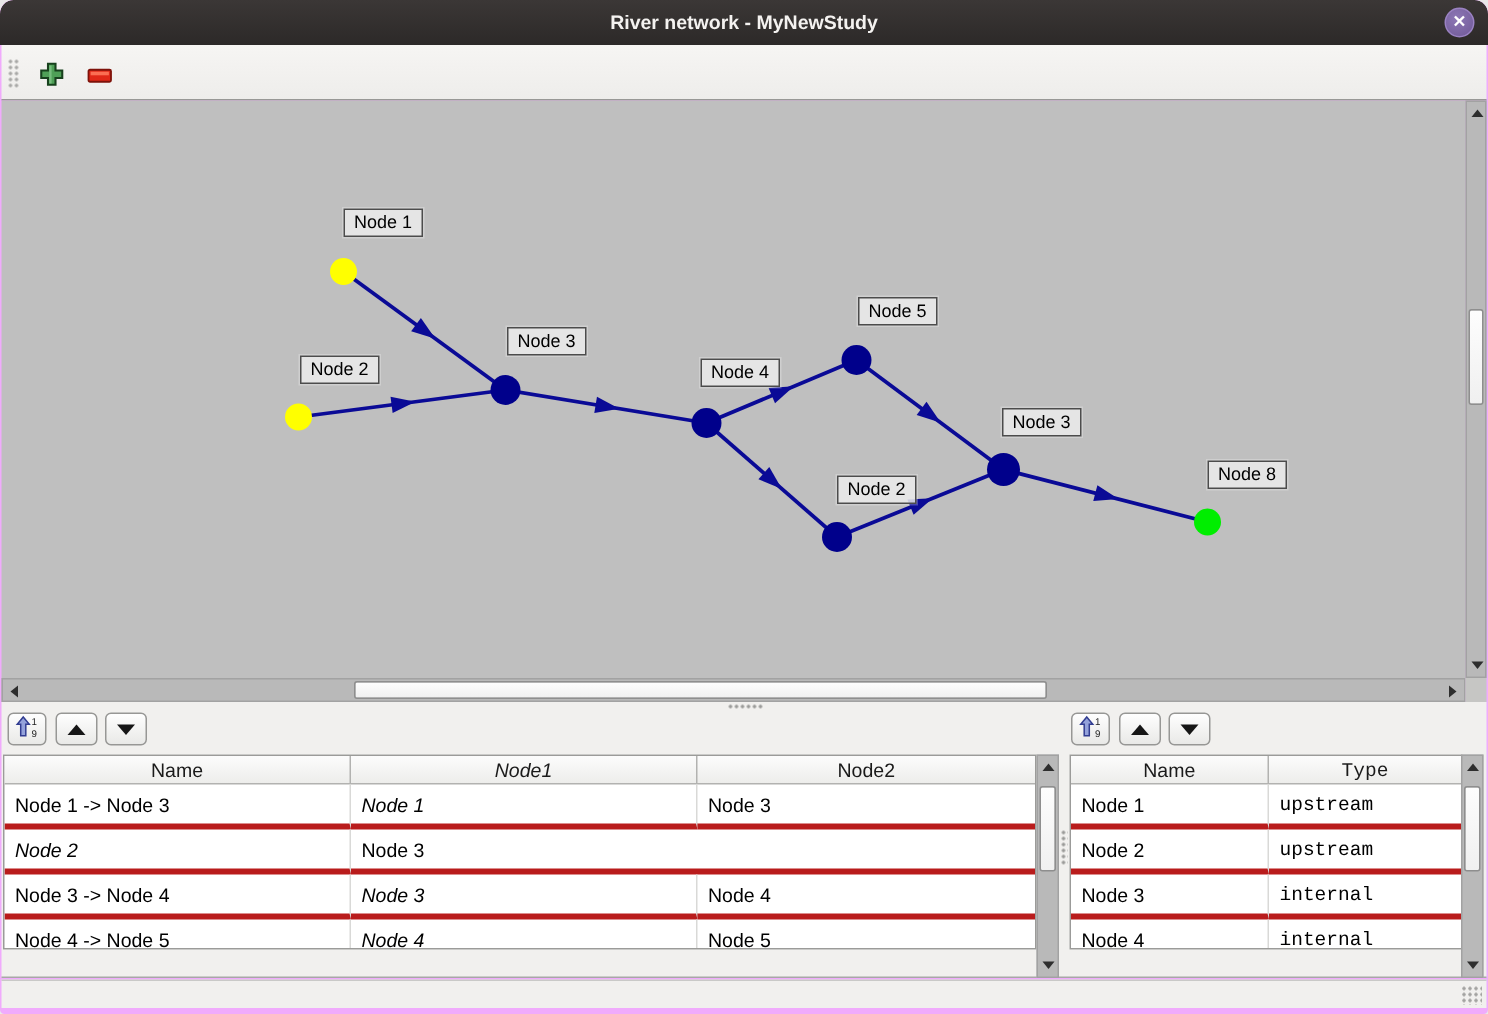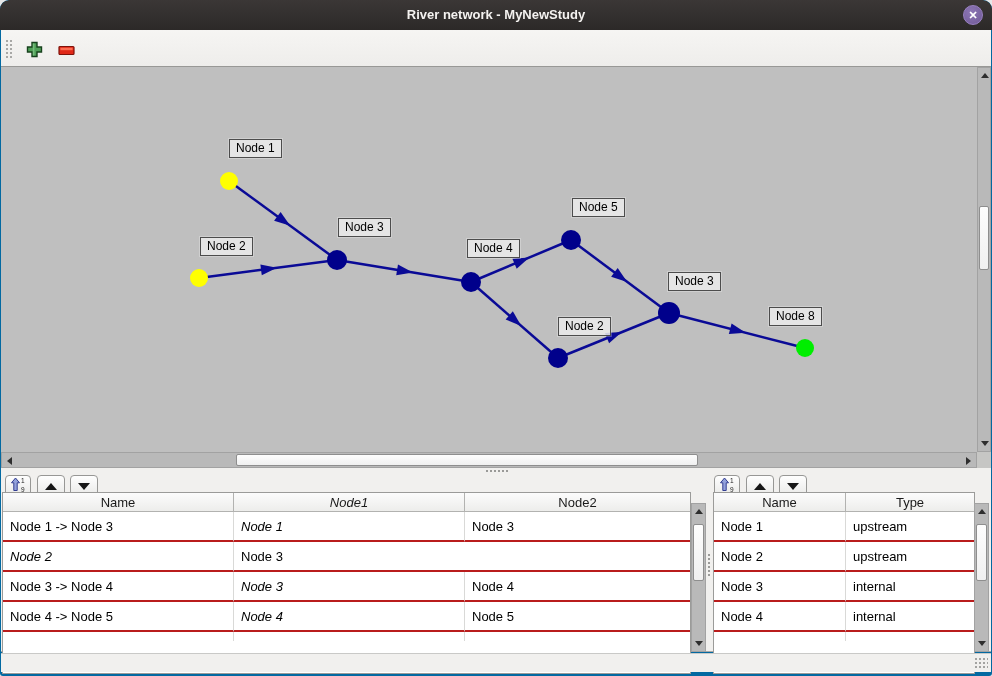--- a/index.html
+++ b/index.html
@@ -1,16 +1,16 @@
 <!DOCTYPE html>
 <html><head>
 <meta charset="utf-8">
 <style>
   html,body{margin:0;padding:0;background:#e8e8e8;font-family:"Liberation Sans",sans-serif;}
-  .window{position:relative;width:992px;height:676px;background:#0369a1;border-radius:9px 9px 3px 3px;overflow:hidden;font-size:13px;color:#111;}
+  .window{position:relative;width:992px;height:676px;background:#f0abfc;border-radius:9px 9px 3px 3px;overflow:hidden;font-size:13px;color:#111;}
   
   .titlebar{position:absolute;left:0;top:0;width:992px;height:30px;background:linear-gradient(#3b3736,#2c2928);border-radius:9px 9px 0 0;}
   .titlebar .title{position:absolute;left:0;right:0;top:0;height:30px;line-height:30px;text-align:center;color:#f4f2f0;font-weight:bold;font-size:13px;}
   .close{position:absolute;right:9px;top:5px;width:20px;height:20px;border-radius:50%;background:radial-gradient(circle at 40% 35%,#8d77b5,#6f5896);border:1px solid #9а82c2;border:1px solid #9a82c2;box-sizing:border-box;cursor:default;}
   .close span{display:block;text-align:center;line-height:18px;color:#fff;font-weight:bold;font-size:11px;}
   
   .toolbar{position:absolute;left:1px;top:30px;width:990px;height:37px;background:linear-gradient(#f6f5f3,#eeedeb);border-bottom:1px solid #989896;box-sizing:border-box;}
   .tb-handle{position:absolute;left:4px;top:9px;width:8px;height:20px;background-image:radial-gradient(#a8a8a6 1px,transparent 1.2px);background-size:4px 4px;}
   .tb-btn{position:absolute;top:0;width:30px;height:30px;background:transparent;border:none;padding:0;margin:0;}
   .tb-btn.add{left:18px;top:6px;}
@@ -38,33 +38,33 @@
   .grip-h{position:absolute;left:484px;top:1px;width:24px;height:4px;background-image:radial-gradient(#9a9a98 1px,transparent 1.2px);background-size:4px 4px;}
   
   .panel{position:absolute;left:1px;top:474px;width:990px;height:178px;background:#f1f0ee;border-bottom:1px solid #a8a8a6;box-sizing:border-box;}
   .mini-btn{position:absolute;top:1px;height:22px;background:linear-gradient(#fefefe,#e9e9e7);border:1px solid #979795;border-radius:4px;padding:0;margin:0;display:flex;align-items:center;justify-content:center;}
   .mini-btn.sort{width:26px;}
   .mini-btn.updown{width:28px;}
   .tri2{width:0;height:0;}
   .tri2.up{border-left:6px solid transparent;border-right:6px solid transparent;border-bottom:7px solid #161616;}
   .tri2.down{border-left:6px solid transparent;border-right:6px solid transparent;border-top:7px solid #161616;}
   
-  .tbl{position:absolute;top:18px;height:182px;background:#fff;border:1px solid #9b9b99;box-sizing:border-box;overflow:hidden;}
+  .tbl{position:absolute;top:29px;height:130px;background:#fff;border:1px solid #9b9b99;box-sizing:border-box;overflow:hidden;}
   .tbl .thead{display:flex;height:19px;background:linear-gradient(#fcfcfc,#ededeb);border-bottom:1px solid #b2b2b0;box-sizing:border-box;}
   .tbl .th{display:flex;align-items:center;justify-content:center;font-size:13px;color:#1a1a1a;border-right:1px solid #b2b2b0;box-sizing:border-box;overflow:hidden;}
   .tbl .th:last-child{border-right:none;}
   .tbl .tr{display:flex;height:30px;box-sizing:border-box;}
-  .tbl .td{display:flex;align-items:center;padding-left:7px;font-size:13px;color:#000;border-right:1px solid #d9d9d7;border-bottom:2px solid #b91c1c;box-sizing:border-box;overflow:hidden;white-space:nowrap;}
+  .tbl .td{display:flex;align-items:center;padding-left:7px;font-size:13px;color:#000;border-right:1px solid #d9d9d7;border-bottom:4px solid #b91c1c;box-sizing:border-box;overflow:hidden;white-space:nowrap;}
   .tbl .td:last-child{border-right:none;}
   .tbl .tr.partial{height:9px;}
   .tbl .tr.partial .td{border-bottom:none;}
   #left-table{left:1px;width:689px;}
   #left-table .c0{width:231px;}#left-table .c1{width:231px;font-style:italic;}#left-table .c2{flex:1;text-align:right;}
   #right-table{left:712px;width:262px;}
-  #right-table .c0{width:132px;}#right-table .c1{flex:1;}
+  #right-table .c0{width:132px;}#right-table .c1{flex:1;font-family:Liberation Mono, monospace;}
   .vscroll-table{top:29px;width:15px;height:149px;}
   .vscroll-table .thumb{left:1px;top:20px;width:11px;height:57px;}
   #left-vscroll{left:690px;}
   #right-vscroll{left:973px;}
   .grip-v{position:absolute;left:706px;top:79px;width:5px;height:24px;background-image:radial-gradient(#9a9a98 1px,transparent 1.2px);background-size:4px 4px;}
   
   .statusbar{position:absolute;left:1px;top:653px;width:990px;height:19px;background:#f1f0ee;border-top:1px solid #c9c9c7;box-sizing:border-box;}
   .grip-corner{position:absolute;right:3px;bottom:2px;width:14px;height:13px;background-image:radial-gradient(#a3a3a1 1px,transparent 1.2px);background-size:4px 4px;}
 </style>
 </head>
@@ -127,21 +127,21 @@
         <circle cx="804" cy="281" r="9" fill="#00ee00"></circle>
       </svg>
     <div id="labels">
         <div class="node-label" style="left: 228px; top: 72px;">Node 1</div>
         <div class="node-label" style="left: 199px; top: 170px;">Node 2</div>
         <div class="node-label" style="left: 337px; top: 151px;">Node 3</div>
         <div class="node-label" style="left: 466px; top: 172px;">Node 4</div>
         <div class="node-label" style="left: 571px; top: 131px;">Node 5</div>
         <div class="node-label" style="left: 557px; top: 250px;">Node 2</div>
         <div class="node-label" style="left: 667px; top: 205px;">Node 3</div>
-        <div class="node-label" style="left: 768px; top: 240px;">Node 8</div>
+        <div class="node-label" style="left: 804px; top: 240px;">Node 8</div>
       </div>
   </div>
 
   <div class="sb vscroll-canvas">
     <div class="arrow" style="left:0;top:1px;">
         <div class="tri up"></div>
       </div>
     <div class="thumb"></div>
     <div class="arrow" style="left:0;bottom:1px;">
         <div class="tri down"></div>

